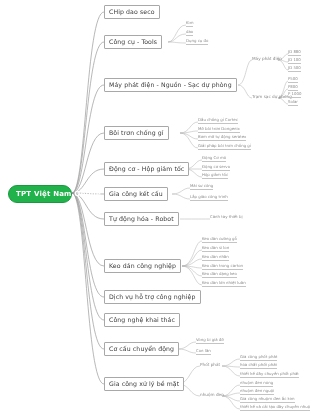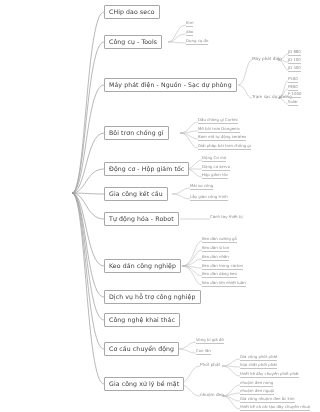--- a/index.html
+++ b/index.html
@@ -128,20 +128,21 @@
       <path d="M222,366 C232,366 232,367 240,367"></path>
       <path d="M222,366 C232,366 232,376 240,376"></path>
 
       <path d="M222,396 C232,396 232,385 240,385"></path>
       <path d="M222,396 C232,396 232,393 240,393"></path>
       <path d="M222,396 C232,396 232,401 240,401"></path>
       <path d="M222,396 C232,396 232,409 240,409"></path>
     </g>
   </svg>
 
+  <div class="root" style="left:8px;top:185px;width:64px;">TPT Việt Nam Online</div>
 
   <div class="node" style="left:104px;top:5px;">CHip dao seco</div>
 
   <div class="node" style="left:104px;top:35px;">Công cụ - Tools</div>
   <div class="leaf" style="left:186px;top:21px;">Kìm</div>
   <div class="leaf" style="left:186px;top:30px;">dao</div>
   <div class="leaf" style="left:186px;top:39px;">Dụng cụ đo</div>
 
   <div class="node" style="left:104px;top:78px;">Máy phát điện - Nguồn - Sạc dự phòng</div>
   <div class="mid" style="left:252px;top:56px;">Máy phát điện</div>

